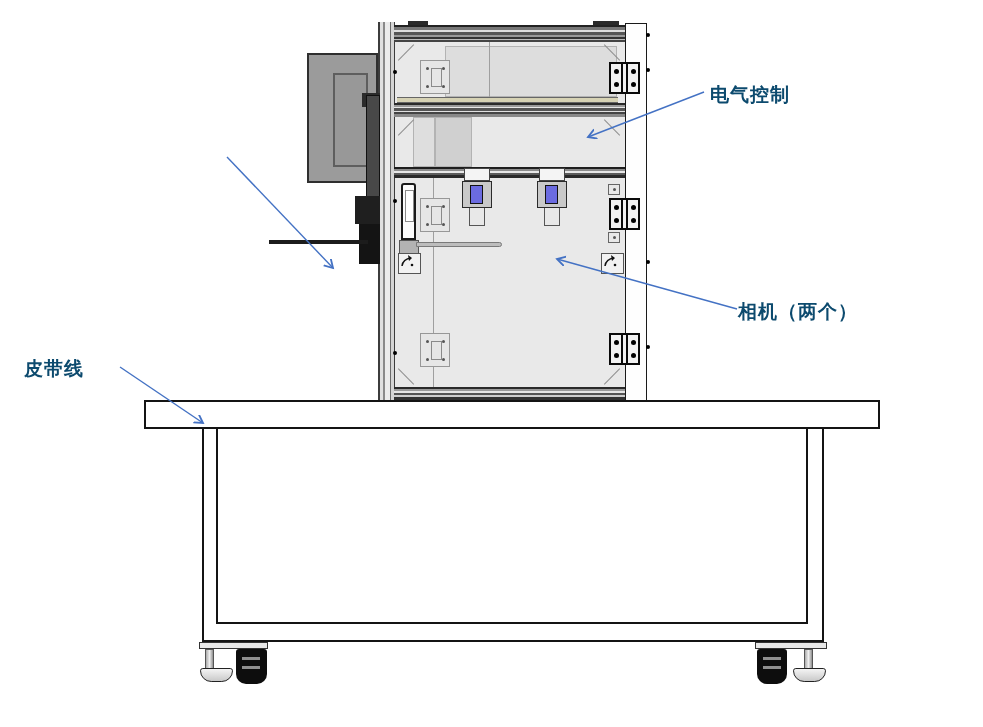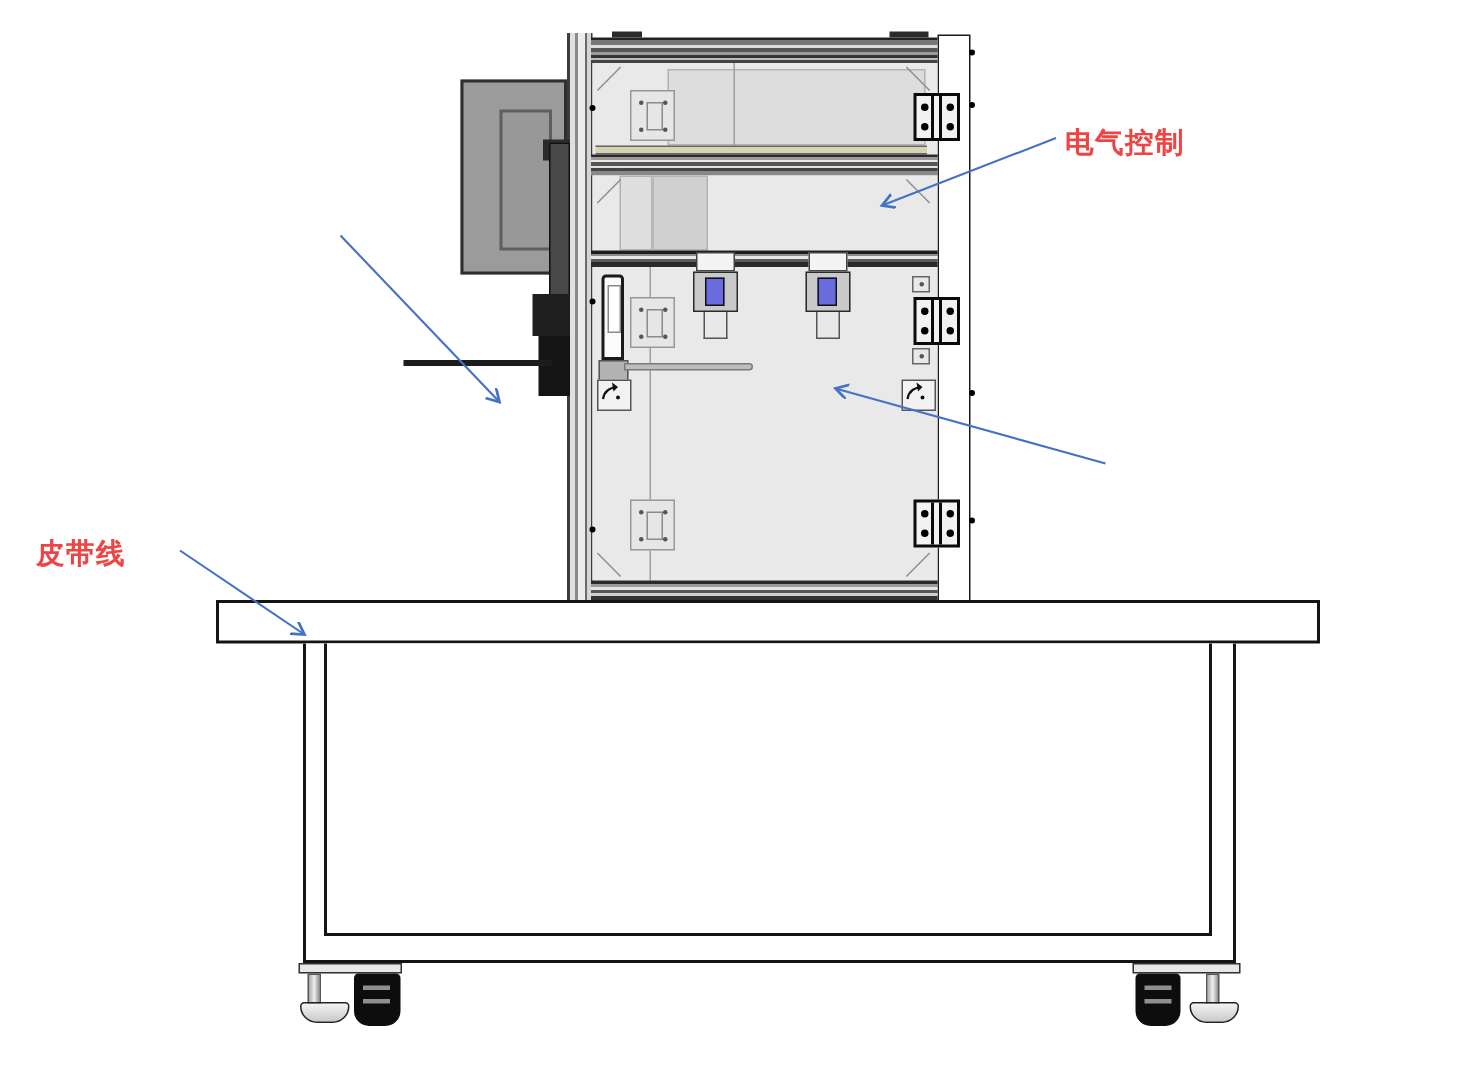--- a/index.html
+++ b/index.html
@@ -1,20 +1,20 @@
 <!DOCTYPE html>
 <html><head>
 <meta charset="utf-8">
 <style>
   html,body{margin:0;padding:0;background:#ffffff;}
   #canvas{position:relative;width:983px;height:727px;background:#ffffff;overflow:hidden;
           font-family:"DejaVu Sans","Liberation Sans",sans-serif;}
   .abs{position:absolute;}
   
-  .lbl{position:absolute;color:#ef4444;font-size:19px;font-weight:600;letter-spacing:1px;white-space:nowrap;}
+  .lbl{position:absolute;color:#0c4a6e;font-size:19px;font-weight:600;letter-spacing:1px;white-space:nowrap;}
   
   .col-left{left:378px;top:22px;width:17px;height:380px;
     background:linear-gradient(90deg,#3c3c3c 0 2px,#e0e0e0 2px 5px,#8a8a8a 5px 7px,#ececec 7px 12px,#6a6a6a 12px 13px,#d5d5d5 13px 16px,#3c3c3c 16px 17px);}
   .col-right{left:625px;top:23px;width:22px;height:379px;background:#fefefe;border:1.5px solid #1a1a1a;box-sizing:border-box;}
   .rail{left:394px;width:231px;}
   .rail-top{top:25px;height:17px;background:linear-gradient(180deg,#222 0 2px,#777 2px 5px,#ddd 5px 7px,#555 7px 10px,#999 10px 12px,#333 12px 14px,#bbb 14px 15px,#444 15px 17px);}
   .rail-mid{top:103px;height:14px;background:linear-gradient(180deg,#2a2a2a 0 2px,#9a9a9a 2px 4px,#e8e8e8 4px 5px,#555 5px 8px,#e0e0e0 8px 9px,#444 9px 11px,#888 11px 14px);}
   .rail-cam{top:167px;height:11px;background:linear-gradient(180deg,#1e1e1e 0 2px,#8c8c8c 2px 4px,#e8e8e8 4px 6px,#5c5c5c 6px 8px,#2a2a2a 8px 11px);}
   .rail-bot{top:387px;height:13px;background:linear-gradient(180deg,#2a2a2a 0 2px,#9a9a9a 2px 4px,#e6e6e6 4px 6px,#555 6px 8px,#cfcfcf 8px 10px,#333 10px 13px);}
   .tab{height:4px;background:#2a2a2a;top:21px;}
@@ -212,15 +212,16 @@
         <path d="M0,0 L6,3.5 L0,7" fill="none" stroke="#4472c4" stroke-width="1.3"></path>
       </marker>
     </defs>
     <line x1="704" y1="92" x2="588" y2="137" stroke="#4472c4" stroke-width="1.4" marker-end="url(#ah)"></line>
     <line x1="227" y1="157" x2="333" y2="268" stroke="#4472c4" stroke-width="1.4" marker-end="url(#ah)"></line>
     <line x1="737" y1="309" x2="557" y2="259" stroke="#4472c4" stroke-width="1.4" marker-end="url(#ah)"></line>
     <line x1="120" y1="367" x2="203" y2="423" stroke="#4472c4" stroke-width="1.4" marker-end="url(#ah)"></line>
   </svg>
 
   <div class="lbl" style="left:710px;top:82px;">电气控制</div>
+  <div class="lbl" style="left:738px;top:299px;">相机（两个）</div>
   <div class="lbl" style="left:24px;top:356px;">皮带线</div>
 
 </div>
 
 </body></html>

